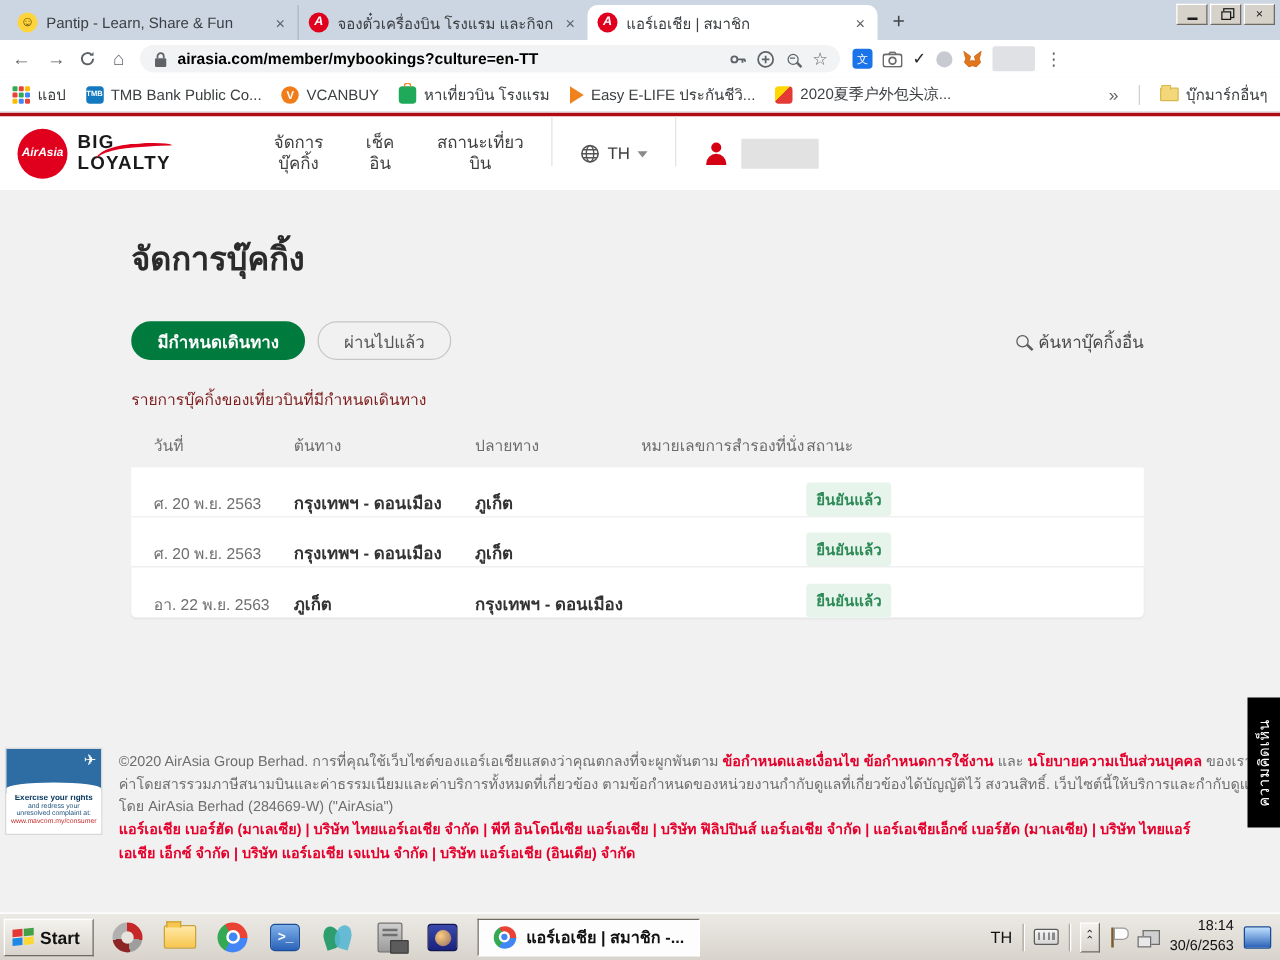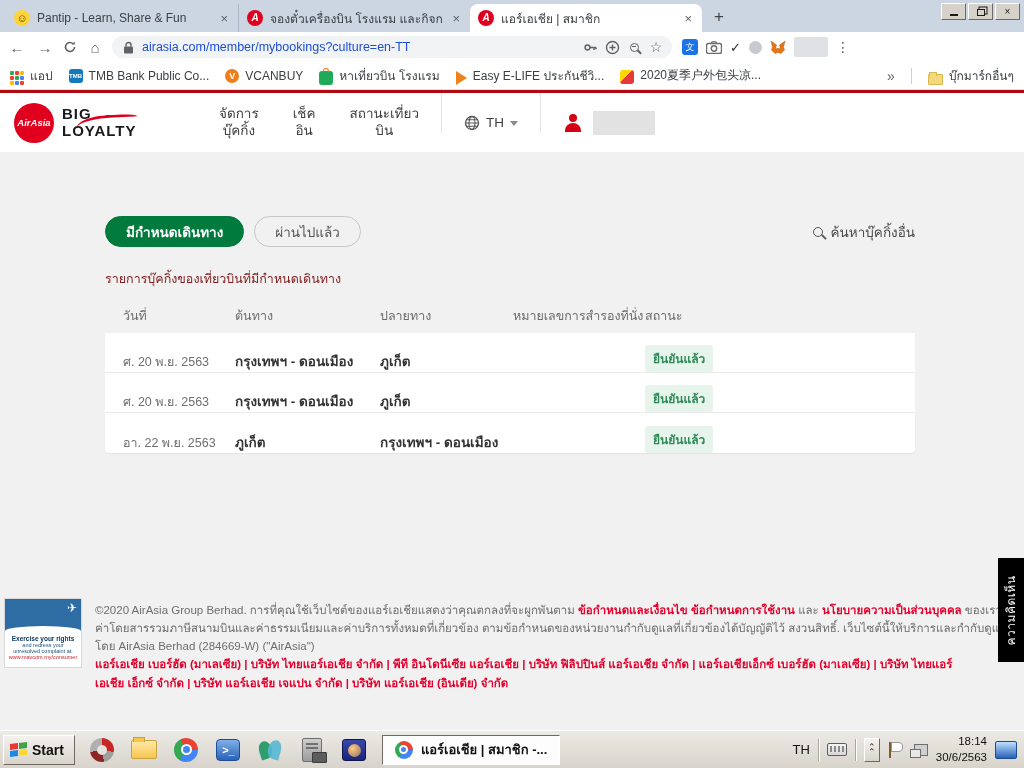--- a/index.html
+++ b/index.html
@@ -19,33 +19,33 @@
   .fav-airasia { background:#e0001e; color:#fff; font-size:10px; font-style:italic; font-weight:bold; line-height:1; }
   .newtab { width:26px; height:26px; margin:0 0 2px 4px; display:flex; align-items:center; justify-content:center; font-size:17px; color:#444; }
   .wincontrols { position:absolute; top:3px; right:4px; display:flex; gap:2px; }
   .winbtn { width:25px; height:17px; background:#d6d2ca; border:1px solid; border-color:#fff #6f6a61 #6f6a61 #fff; display:flex; align-items:center; justify-content:center; font-size:10px; color:#1a1a1a; }
   .winbtn .minbar { width:8px; height:2px; background:#1a1a1a; margin-top:7px; }
   .winbtn .restoreglyph { width:8px; height:7px; border:1px solid #1a1a1a; box-shadow:2px -2px 0 -0.5px #d6d2ca, 2px -2px 0 0.5px #1a1a1a; margin:2px 0 0 0; }
 
   .toolbar { position:absolute; top:32px; left:0; right:0; height:30px; background:#fff; display:flex; align-items:center; padding:0 6px; gap:6px; }
   .navglyph { font-size:15px; color:#5f6368; width:22px; text-align:center; }
   .omnibox { display:flex; align-items:center; gap:6px; height:22px; width:560px; background:#f1f3f4; border-radius:11px; padding:0 8px; }
-  .omni-url { flex:1; font-size:12.5px; color:#1d4ed8; white-space:nowrap; overflow:hidden; }
+  .omni-url { flex:1; font-size:12.5px; color:#000000; white-space:nowrap; overflow:hidden;font-weight:bold; }
   .ico { width:16px; height:16px; display:inline-flex; align-items:center; justify-content:center; flex:0 0 auto; }
   .ext-row { display:flex; align-items:center; gap:8px; margin-left:4px; }
   .mag { position:relative; width:9px; height:9px; border:1.6px solid #5f6368; border-radius:50%; }
   .mag::after { content:""; position:absolute; width:5px; height:1.6px; background:#5f6368; transform:rotate(45deg); right:-4px; bottom:-2px; }
   .mag .minus { position:absolute; left:1px; top:2.6px; width:4px; height:1.4px; background:#5f6368; }
   .translate-ico { width:16px; height:16px; background:#1a73e8; border-radius:3px; color:#fff; font-size:9px; display:flex; align-items:center; justify-content:center; }
   .ball { width:13px; height:13px; border-radius:50%; background:#c7cbd1; }
   .blurbox { background:#dfe1e5; border-radius:2px; }
   .kebab { font-size:14px; color:#5f6368; letter-spacing:0; }
 
   .bookmarksbar { position:absolute; top:62px; left:0; right:0; height:28px; background:#fff; border-bottom:1px solid #dadce0; display:flex; align-items:center; padding:0 10px; gap:16px; font-size:12px; color:#3c4043; }
-  .bm { display:flex; align-items:flex-end; gap:6px; white-space:nowrap; }
+  .bm { display:flex; align-items:center; gap:6px; white-space:nowrap; }
   .bm-ico { width:14px; height:14px; border-radius:3px; flex:0 0 14px; }
   .grid9 { display:grid; grid-template-columns:repeat(3,4px); grid-template-rows:repeat(3,4px); gap:1px; width:14px; height:14px; }
   .grid9 i { border-radius:1px; }
   .bm-spacer { flex:1; }
   .bm-sep { width:1px; height:16px; background:#d0d0d0; }
   .folder { width:15px; height:11px; background:#f3d77a; border:1px solid #d8b94f; border-radius:1px; position:relative; }
   .folder::before { content:""; position:absolute; top:-3px; left:0; width:6px; height:3px; background:#f3d77a; border:1px solid #d8b94f; border-bottom:none; border-radius:1px 1px 0 0; }
 
   
   .viewport { position:absolute; top:90px; left:0; right:0; bottom:38px; background:#f1f1f2; overflow:hidden; }
@@ -310,20 +310,21 @@
         <span class="caret"></span>
       </div>
       <span class="hdr-sep"></span>
       <div class="account">
         <span class="person"></span>
         <span class="name-blur"></span>
       </div>
     </div>
 
     <div class="content">
+      <div class="page-title">จัดการบุ๊คกิ้ง</div>
 
       <div class="filter-row">
         <span class="pill pill-active">มีกำหนดเดินทาง</span>
         <span class="pill pill-ghost">ผ่านไปแล้ว</span>
         <span class="searchother">
           <span class="mag2"></span>
           <span>ค้นหาบุ๊คกิ้งอื่น</span>
         </span>
       </div>
 

